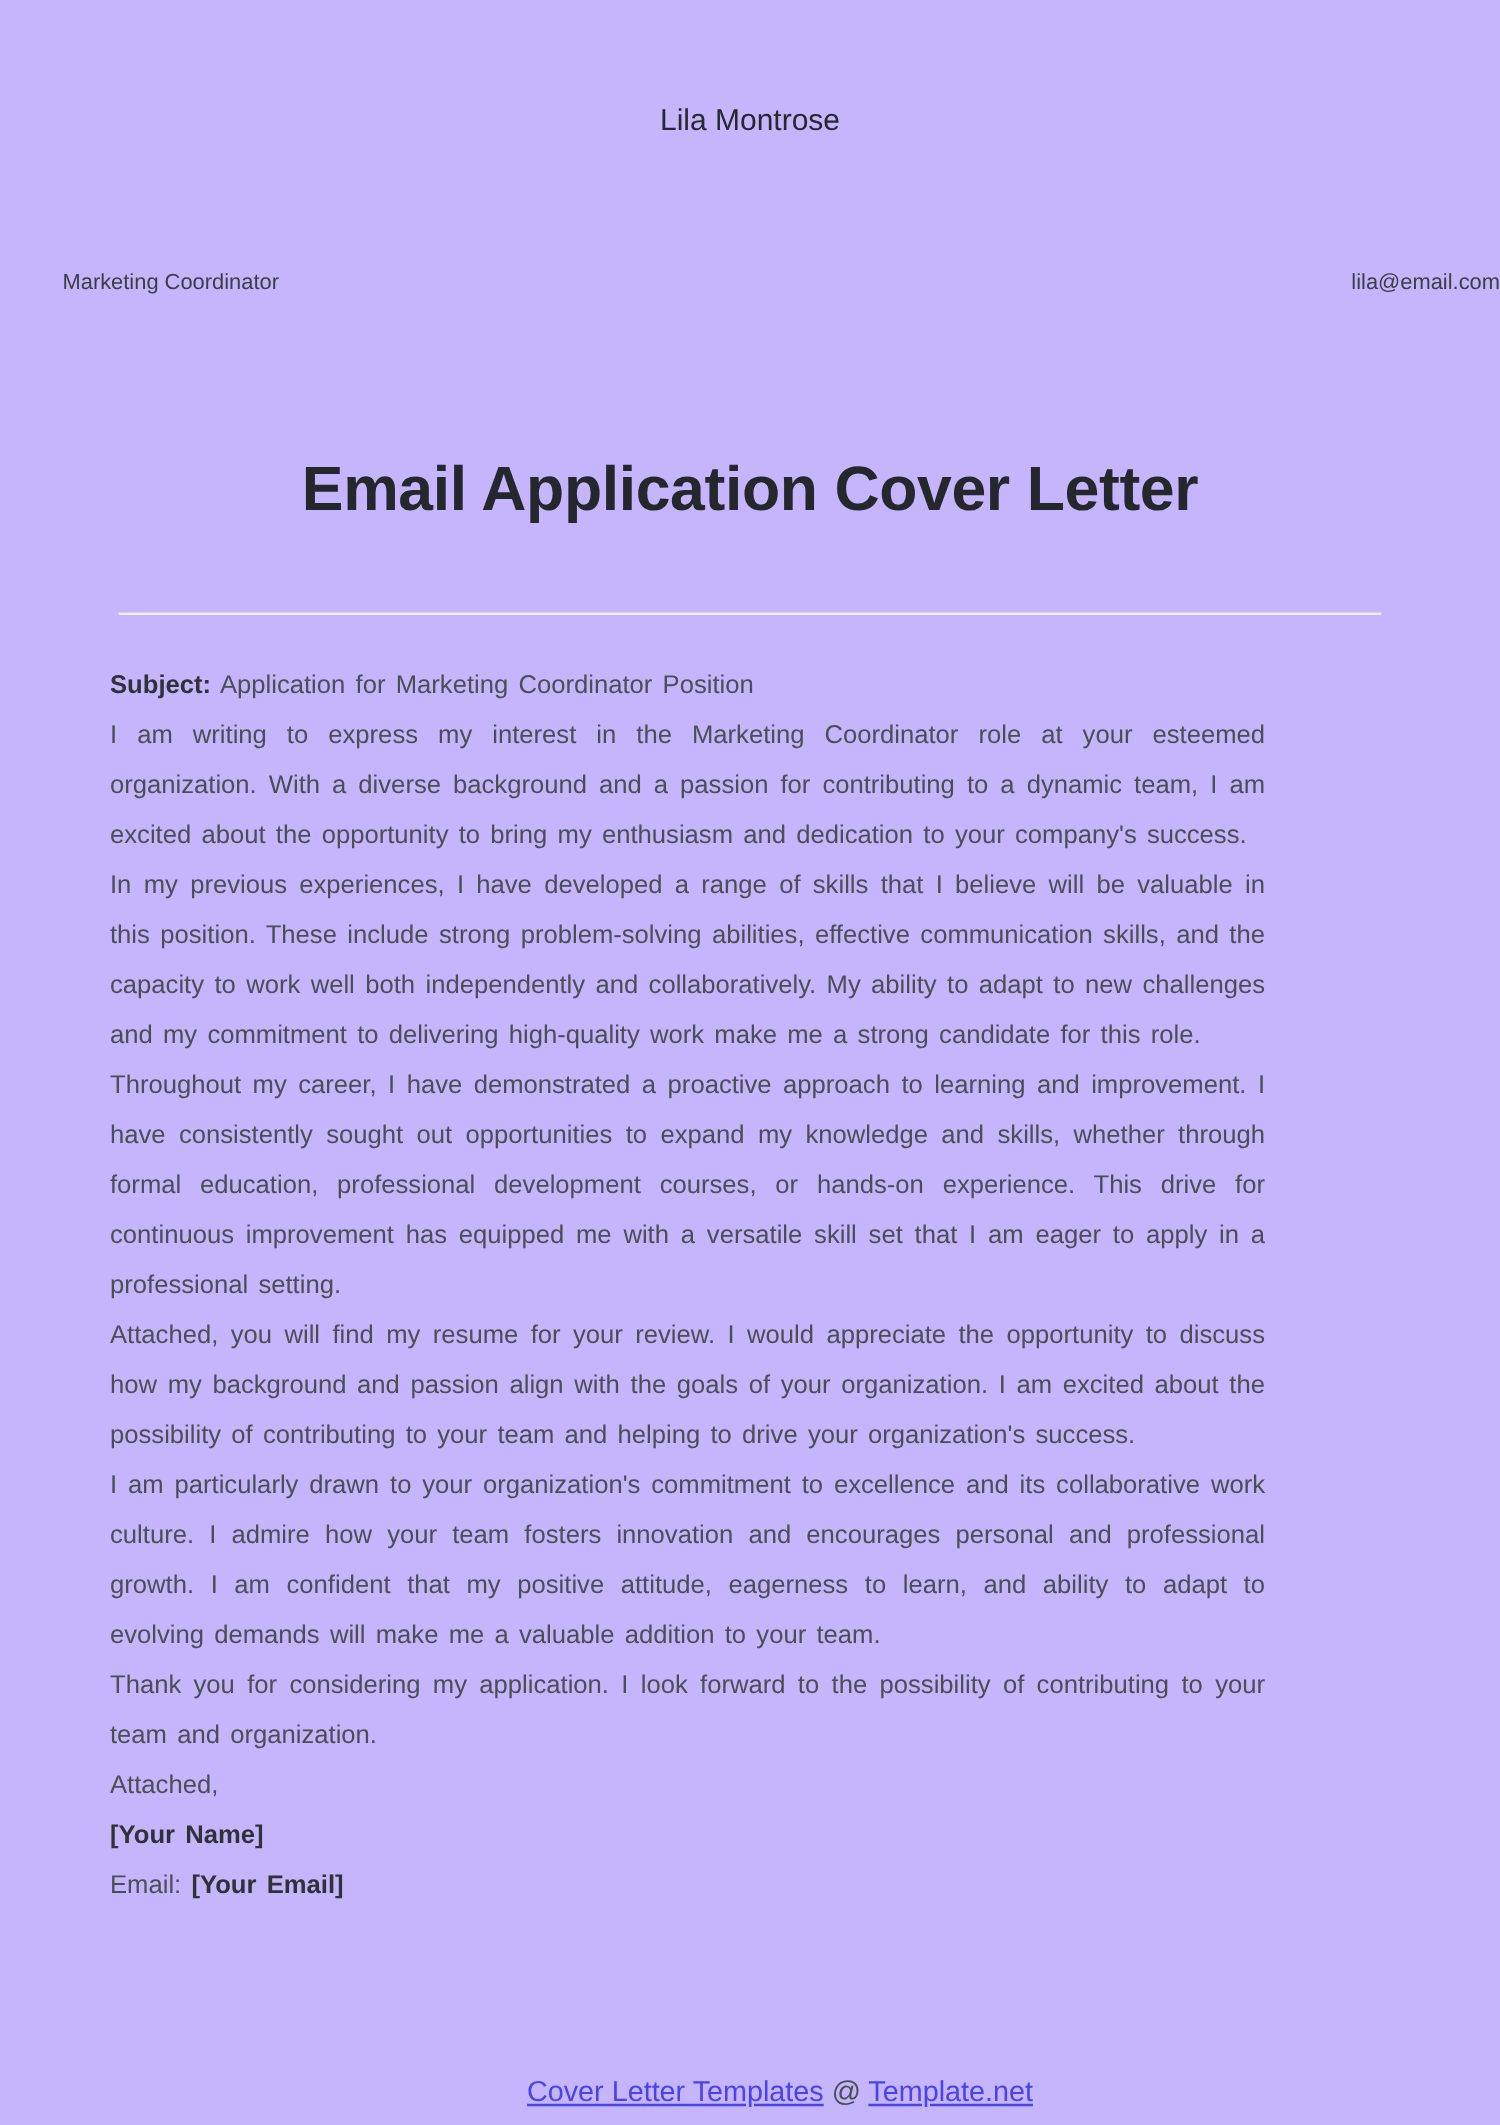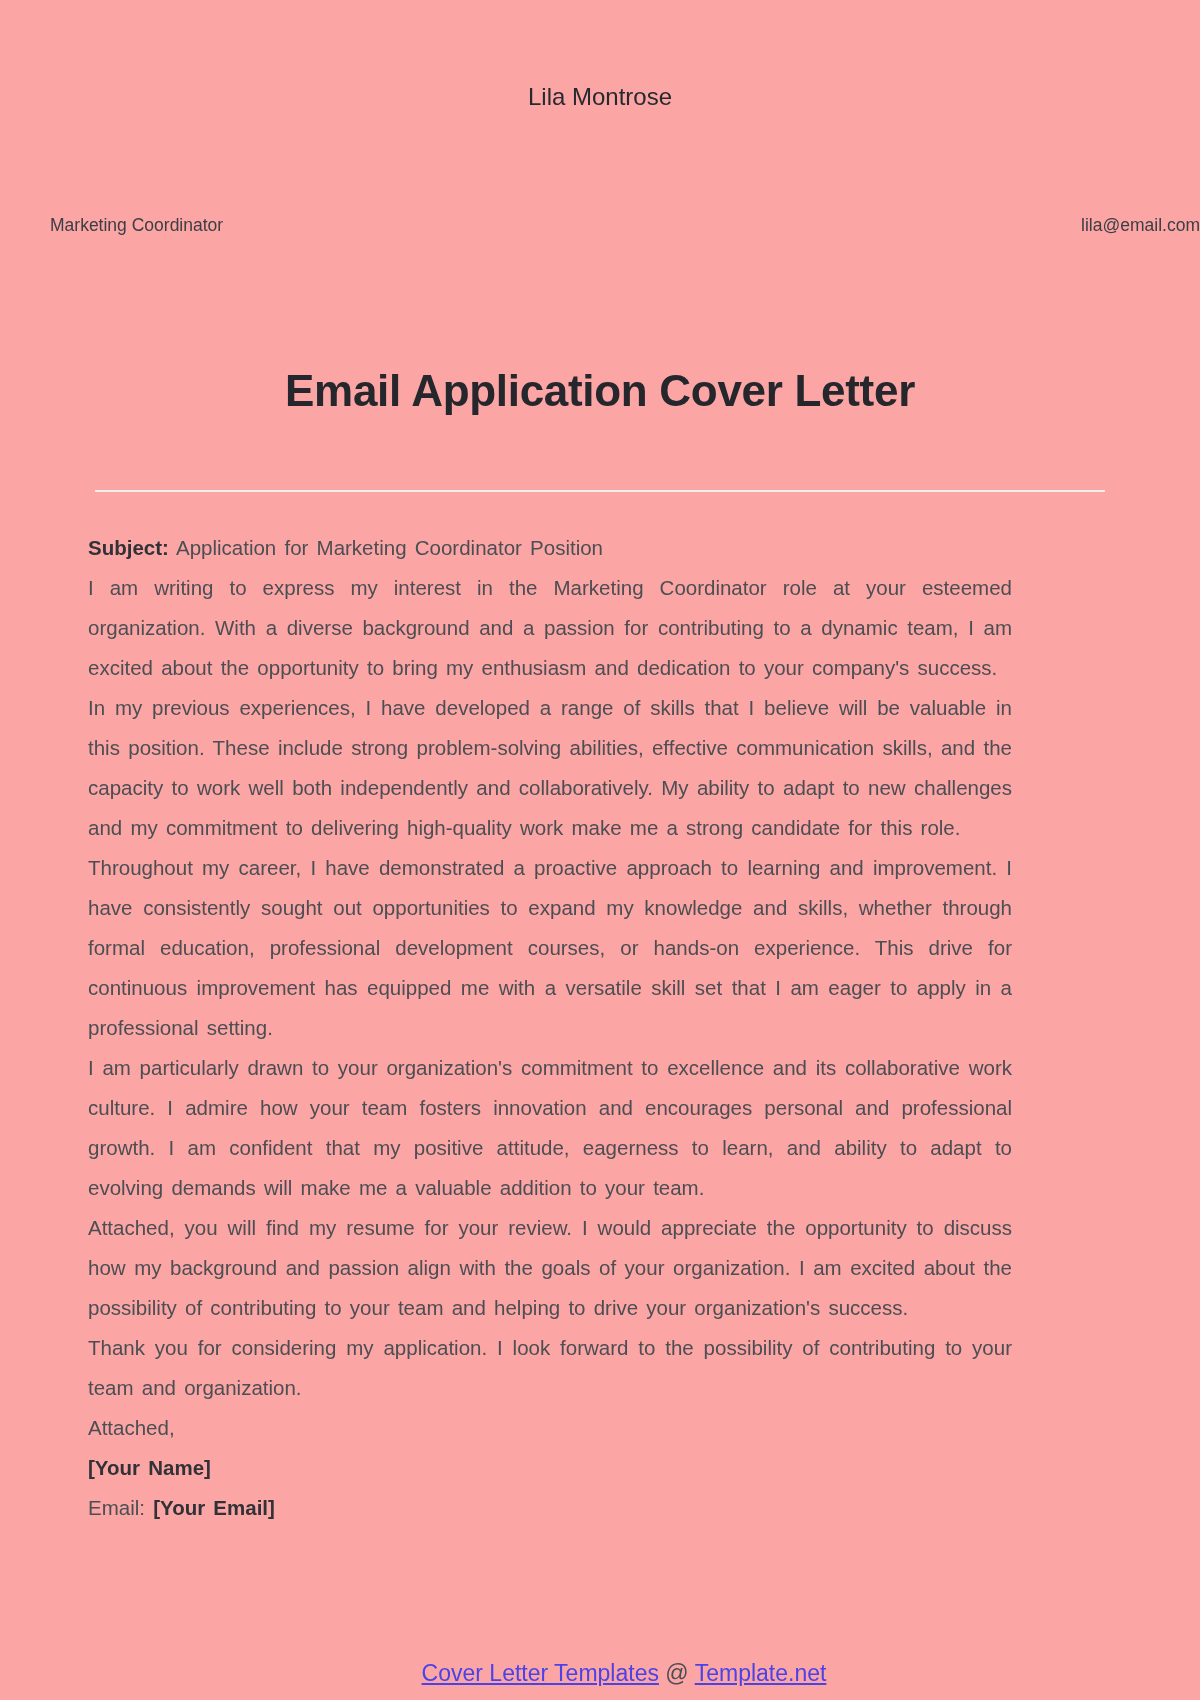--- a/index.html
+++ b/index.html
@@ -1,20 +1,20 @@
 <!DOCTYPE html>
 <html><head>
 <meta charset="utf-8">
 <style>
   html, body { margin: 0; padding: 0; background: #fdfdfb; }
   .page {
     position: relative;
     width: 1200px;
     height: 1700px;
-    background: #fca5a5;
+    background: #c4b5fd;
     overflow: hidden;
     font-family: "Liberation Sans", "DejaVu Sans", sans-serif;
   }
   .candidate-name {
     padding-top: 82px;
     text-align: center;
     font-size: 24px;
     line-height: 29px;
     font-weight: 500;
     color: #27292e;
@@ -25,21 +25,21 @@
     display: flex;
     justify-content: space-between;
     align-items: baseline;
     font-size: 17.5px;
     line-height: 21px;
     color: #3b3e43;
   }
   .doc-title {
     margin: 132px 0 0 0;
     text-align: center;
-    font-size: 44px;
+    font-size: 50px;
     line-height: 46px;
     font-weight: 700;
     letter-spacing: -0.3px;
     color: #25272c;
   }
   .divider {
     width: 1010px;
     margin: 76px auto 0 auto;
     border-top: 2px solid #eeeeec;
     height: 0;
@@ -90,22 +90,22 @@
   <div class="divider"></div>
 
   <div class="letter-body">
     <p class="subject-line">
       <strong>Subject:</strong>
       <span>Application for Marketing Coordinator Position</span>
     </p>
     <p class="para">I am writing to express my interest in the Marketing Coordinator role at your esteemed organization. With a diverse background and a passion for contributing to a dynamic team, I am excited about the opportunity to bring my enthusiasm and dedication to your company's success.</p>
     <p class="para">In my previous experiences, I have developed a range of skills that I believe will be valuable in this position. These include strong problem-solving abilities, effective communication skills, and the capacity to work well both independently and collaboratively. My ability to adapt to new challenges and my commitment to delivering high-quality work make me a strong candidate for this role.</p>
     <p class="para">Throughout my career, I have demonstrated a proactive approach to learning and improvement. I have consistently sought out opportunities to expand my knowledge and skills, whether through formal education, professional development courses, or hands-on experience. This drive for continuous improvement has equipped me with a versatile skill set that I am eager to apply in a professional setting.</p>
+    <p class="para">Attached, you will find my resume for your review. I would appreciate the opportunity to discuss how my background and passion align with the goals of your organization. I am excited about the possibility of contributing to your team and helping to drive your organization's success.</p>
     <p class="para">I am particularly drawn to your organization's commitment to excellence and its collaborative work culture. I admire how your team fosters innovation and encourages personal and professional growth. I am confident that my positive attitude, eagerness to learn, and ability to adapt to evolving demands will make me a valuable addition to your team.</p>
-    <p class="para">Attached, you will find my resume for your review. I would appreciate the opportunity to discuss how my background and passion align with the goals of your organization. I am excited about the possibility of contributing to your team and helping to drive your organization's success.</p>
     <p class="para">Thank you for considering my application. I look forward to the possibility of contributing to your team and organization.</p>
     <p>Attached,</p>
     <p class="sig-name"><strong>[Your Name]</strong></p>
     <p class="email-line">
       <span>Email:</span>
       <strong>[Your Email]</strong>
     </p>
   </div>
 
   <div class="footer">

